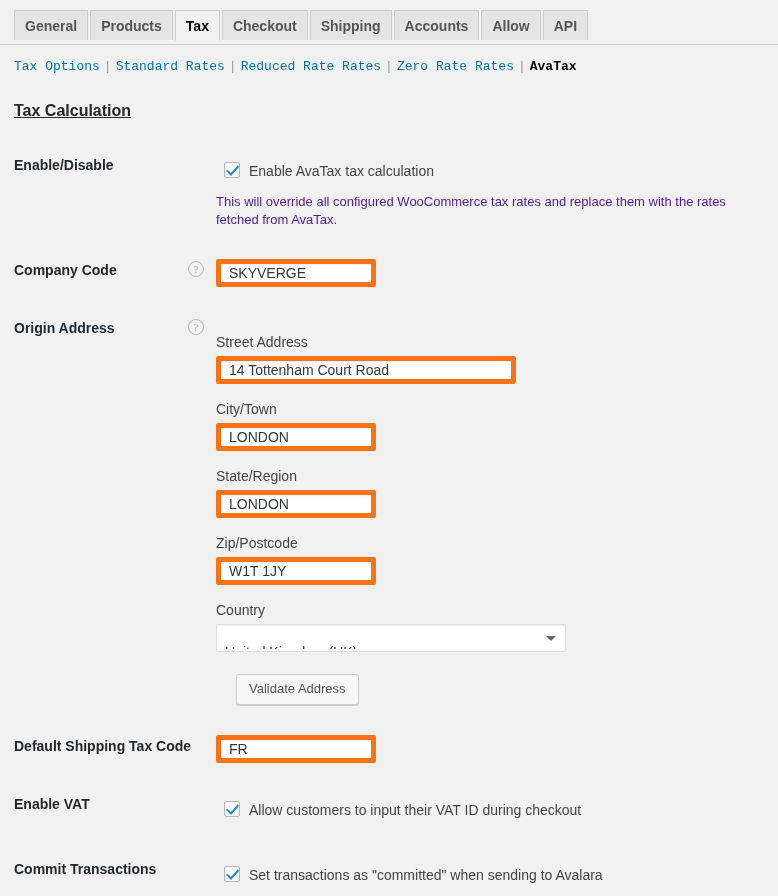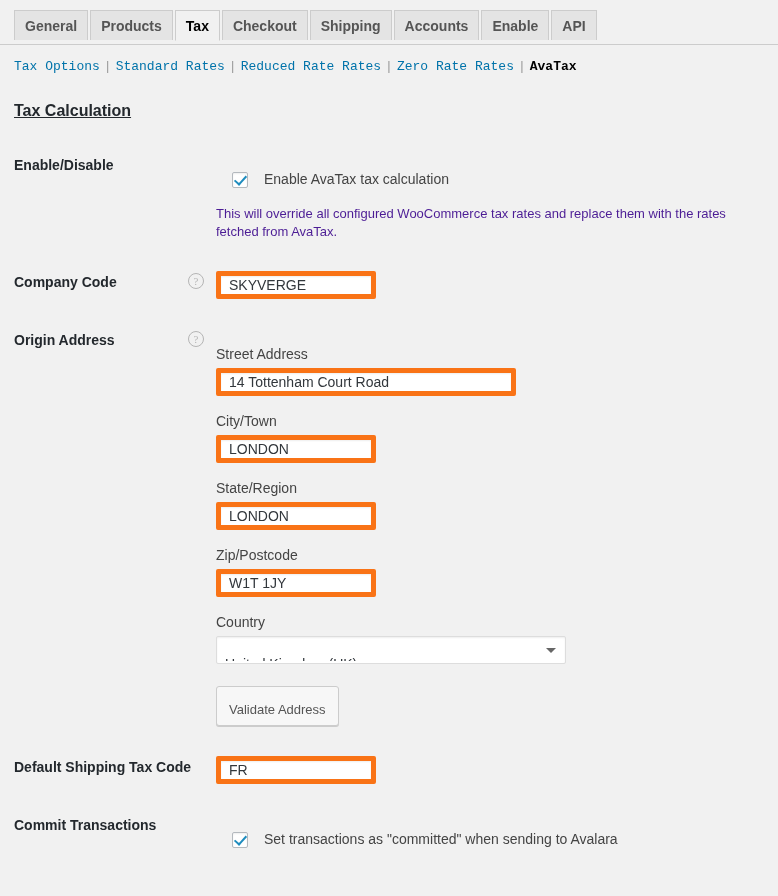--- a/index.html
+++ b/index.html
@@ -127,23 +127,22 @@
     text-align: center;
     font-weight: 400;
     cursor: help;
     box-sizing: border-box;
     font-family: "Liberation Serif", serif;
   }
 
   
   .cb-row {
     display: flex;
-    align-items: center;
-    margin: 16px;
-    gap: 7px;
+    align-items: flex-start;
+    margin: 8px;
   }
   .cbox {
     width: 16px;
     height: 16px;
     min-width: 16px;
     background: #fff;
     border: 1px solid #b4b9be;
     border-radius: 2px;
     box-shadow: inset 0 1px 2px rgba(0,0,0,.07);
     position: relative;
@@ -238,30 +237,31 @@
     border-left: 5px solid transparent;
     border-right: 5px solid transparent;
     border-top: 5px solid #666;
     pointer-events: none;
   }
 
   
   button.btn-secondary {
     margin-top: 12px;
     display: inline-block;
-    padding: 14px 12px 6px;
+    padding: 5px 12px 6px;
     font-size: 13px;
     line-height: 18px;
     font-family: "Liberation Sans", sans-serif;
     color: #555;
     background: #f7f7f7;
     border: 1px solid #ccc;
     border-radius: 3px;
     box-shadow: 0 1px 0 #ccc;
     cursor: pointer;
+    margin-left: 20px;
   }
 
   
   a.learn-more {
     display: inline-block;
     margin-left: 10px;
     font-size: 13px;
     font-style: italic;
     color: #0073aa;
     text-decoration: underline;
@@ -269,21 +269,21 @@
   }
   .inline-row {
     display: flex;
     align-items: center;
   }
 </style>
 </head>
 <body>
 
 <nav class="nav-tab-wrapper">
-  <a class="nav-tab">General</a><a class="nav-tab">Products</a><a class="nav-tab active">Tax</a><a class="nav-tab">Checkout</a><a class="nav-tab">Shipping</a><a class="nav-tab">Accounts</a><a class="nav-tab">Enable</a><a class="nav-tab">API</a>
+  <a class="nav-tab">General</a><a class="nav-tab">Products</a><a class="nav-tab active">Tax</a><a class="nav-tab">Checkout</a><a class="nav-tab">Shipping</a><a class="nav-tab">Accounts</a><a class="nav-tab">Allow</a><a class="nav-tab">API</a>
 </nav>
 
 <div class="subsubsub">
   <a>Tax Options</a><span class="sep">|</span><a>Standard Rates</a><span class="sep">|</span><a>Reduced Rate Rates</a><span class="sep">|</span><a>Zero Rate Rates</a><span class="sep">|</span><a class="current">AvaTax</a>
 </div>
 
 <h3 class="section-title">Tax Calculation</h3>
 
 <table class="form-table">
   <tbody>
@@ -347,20 +347,29 @@
     </tr>
 
 
     <tr>
       <th>Default Shipping Tax Code</th>
       <td>
         <input class="txt w-short" type="text" value="FR" style="">
       </td>
     </tr>
 
+    <tr>
+      <th>Enable VAT</th>
+      <td>
+        <div class="cb-row">
+          <span class="cbox checked"></span>
+          <span class="cb-label">Allow customers to input their VAT ID during checkout</span>
+        </div>
+      </td>
+    </tr>
 
     <tr>
       <th>Commit Transactions</th>
       <td>
         <div class="cb-row">
           <span class="cbox checked"></span>
           <span class="cb-label">Set transactions as "committed" when sending to Avalara</span>
         </div>
       </td>
     </tr>

